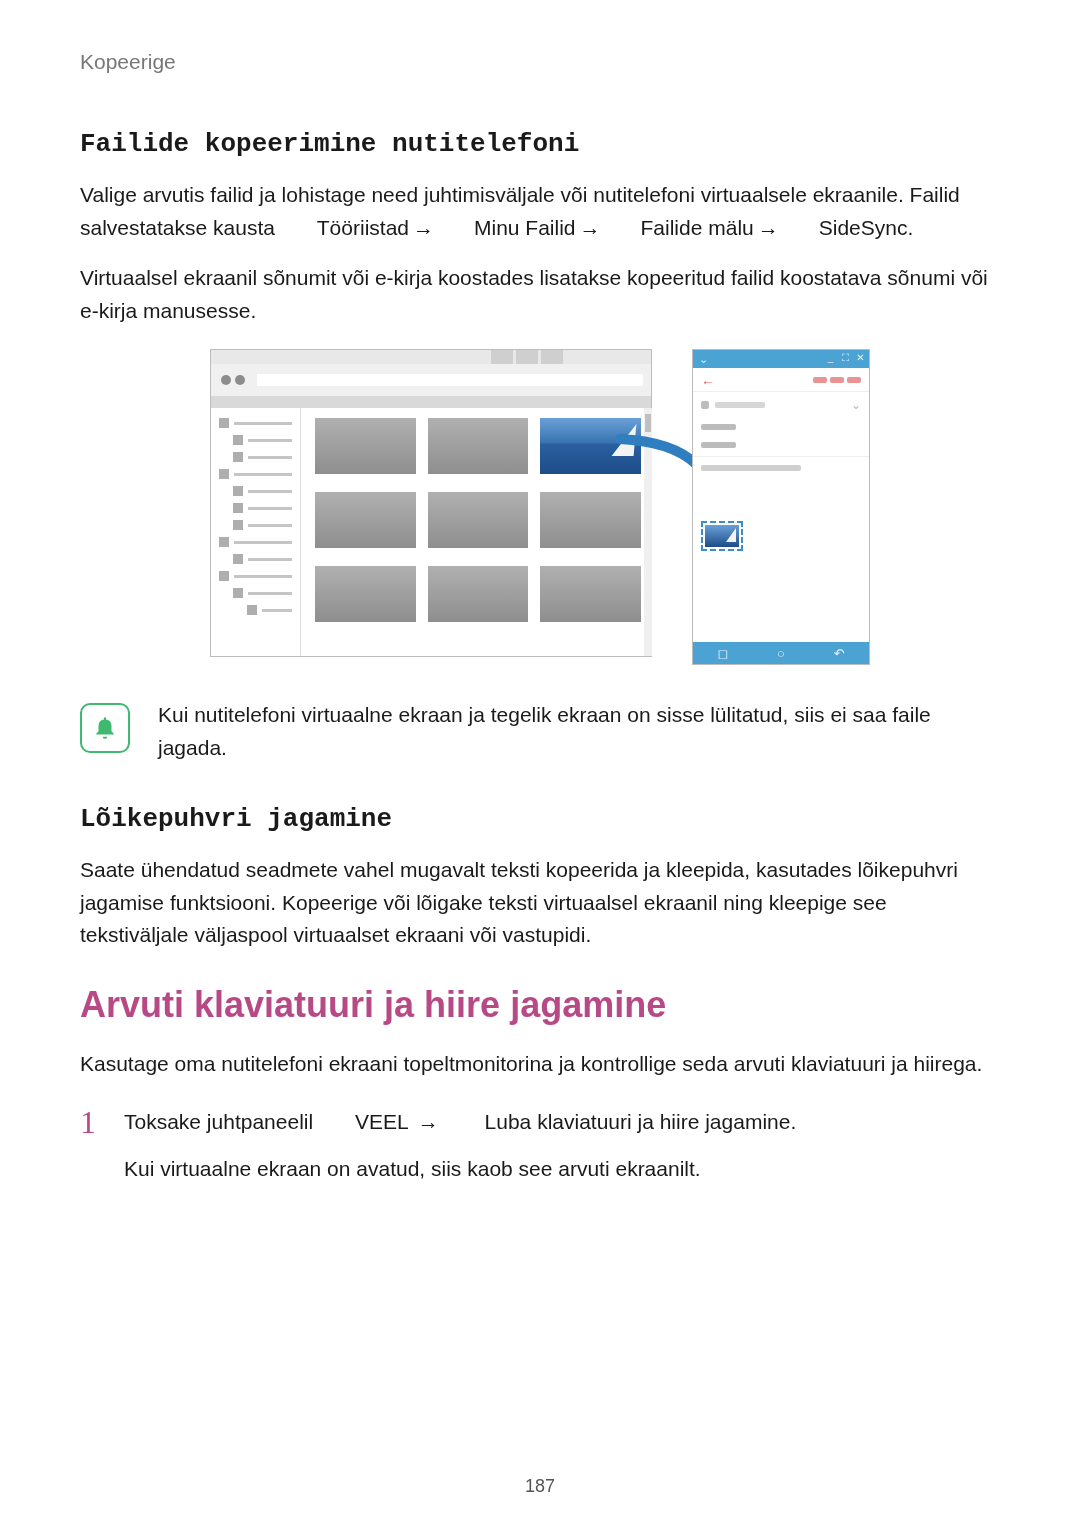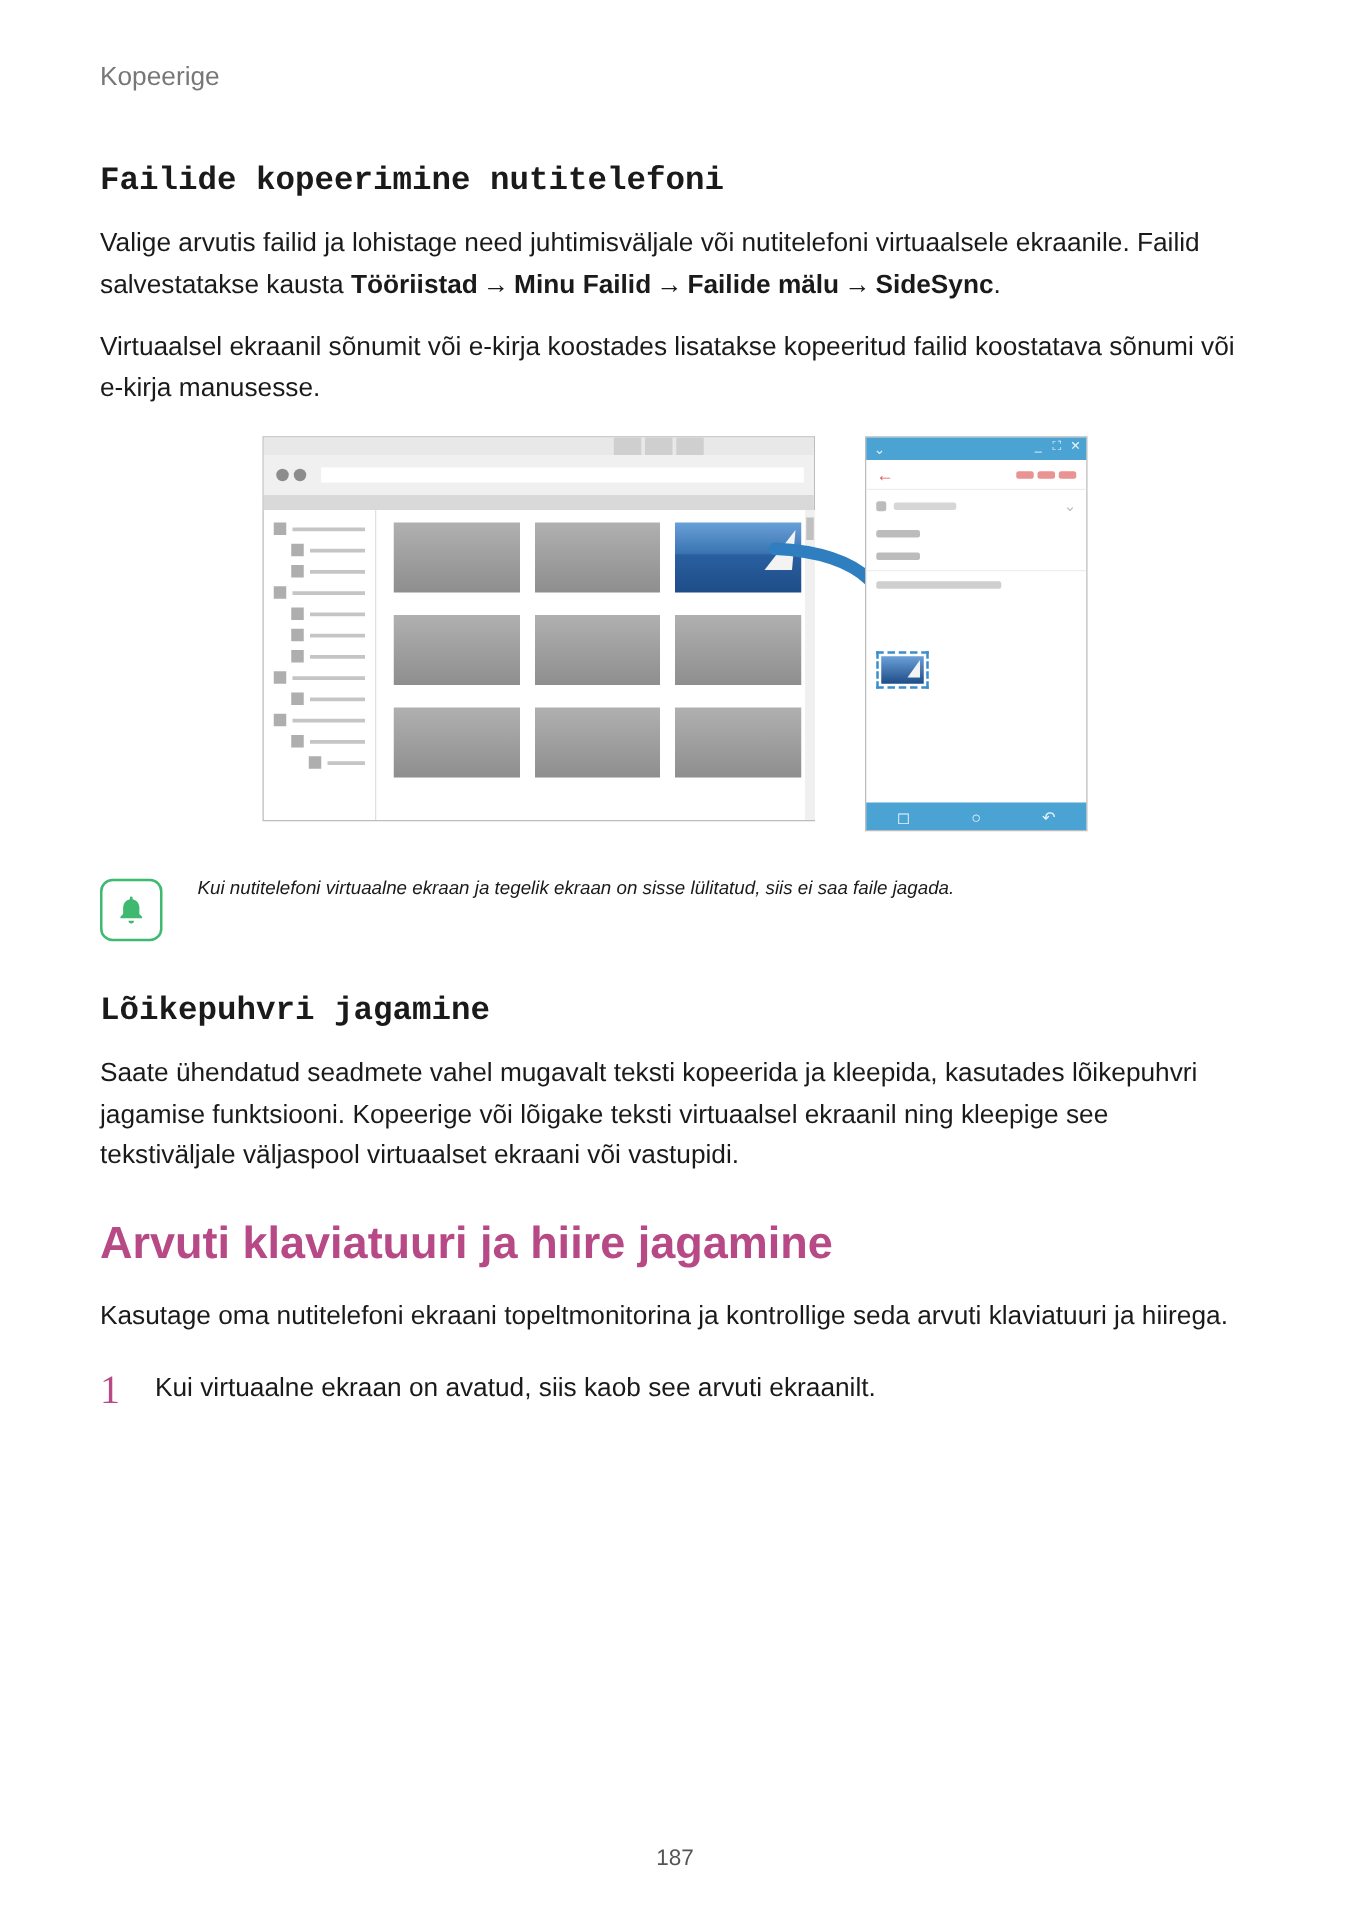--- a/index.html
+++ b/index.html
@@ -31,21 +31,22 @@
   .p {
     font-size: 21px;
     line-height: 1.55;
     margin-bottom: 18px;
   }
   .rendered-path-bold {
     font-size: 21px;
     line-height: 1.55;
   }
   .rendered-path-bold b {
-    font-weight: bold;
+    font-weight: normal;
+    margin-left: 36px;
   }
   .rendered-path-bold .arrow-i {
     display: inline-block;
     padding: 0 4px;
   }
   .figure {
     width: 660px;
     height: 320px;
     margin: 22px auto 30px auto;
     position: relative;
@@ -253,23 +254,22 @@
     border: 2px solid #3eb96f;
     border-radius: 10px;
     display: flex;
     align-items: center;
     justify-content: center;
     flex: none;
     margin-top: 4px;
   }
   .info-icon svg { width: 26px; height: 26px; }
   .info-text {
-    font-size: 15px;
+    font-size: 21px;
     line-height: 1.55;
-    font-style: italic;
   }
   .h2 {
     font-size: 36px;
     font-weight: bold;
     color: #b74a86;
     margin-top: 32px;
     margin-bottom: 22px;
   }
   .step {
     display: flex;
@@ -453,17 +453,20 @@
 
 <div class="h3">Lõikepuhvri jagamine</div>
 <p class="p">Saate ühendatud seadmete vahel mugavalt teksti kopeerida ja kleepida, kasutades lõikepuhvri jagamise funktsiooni. Kopeerige või lõigake teksti virtuaalsel ekraanil ning kleepige see tekstiväljale väljaspool virtuaalset ekraani või vastupidi.</p>
 
 <div class="h2">Arvuti klaviatuuri ja hiire jagamine</div>
 <p class="p">Kasutage oma nutitelefoni ekraani topeltmonitorina ja kontrollige seda arvuti klaviatuuri ja hiirega.</p>
 
 <div class="step">
   <div class="step-num">1</div>
   <div class="step-body">
+    <p class="p rendered-path-bold">
+      <span>Toksake juhtpaneelil </span><b>VEEL</b> <span class="arrow-i">→</span> <b>Luba klaviatuuri ja hiire jagamine</b><span>.</span>
+    </p>
     <p class="p">Kui virtuaalne ekraan on avatud, siis kaob see arvuti ekraanilt.</p>
   </div>
 </div>
 
 <div class="page-num">187</div>
 
 </body></html>

